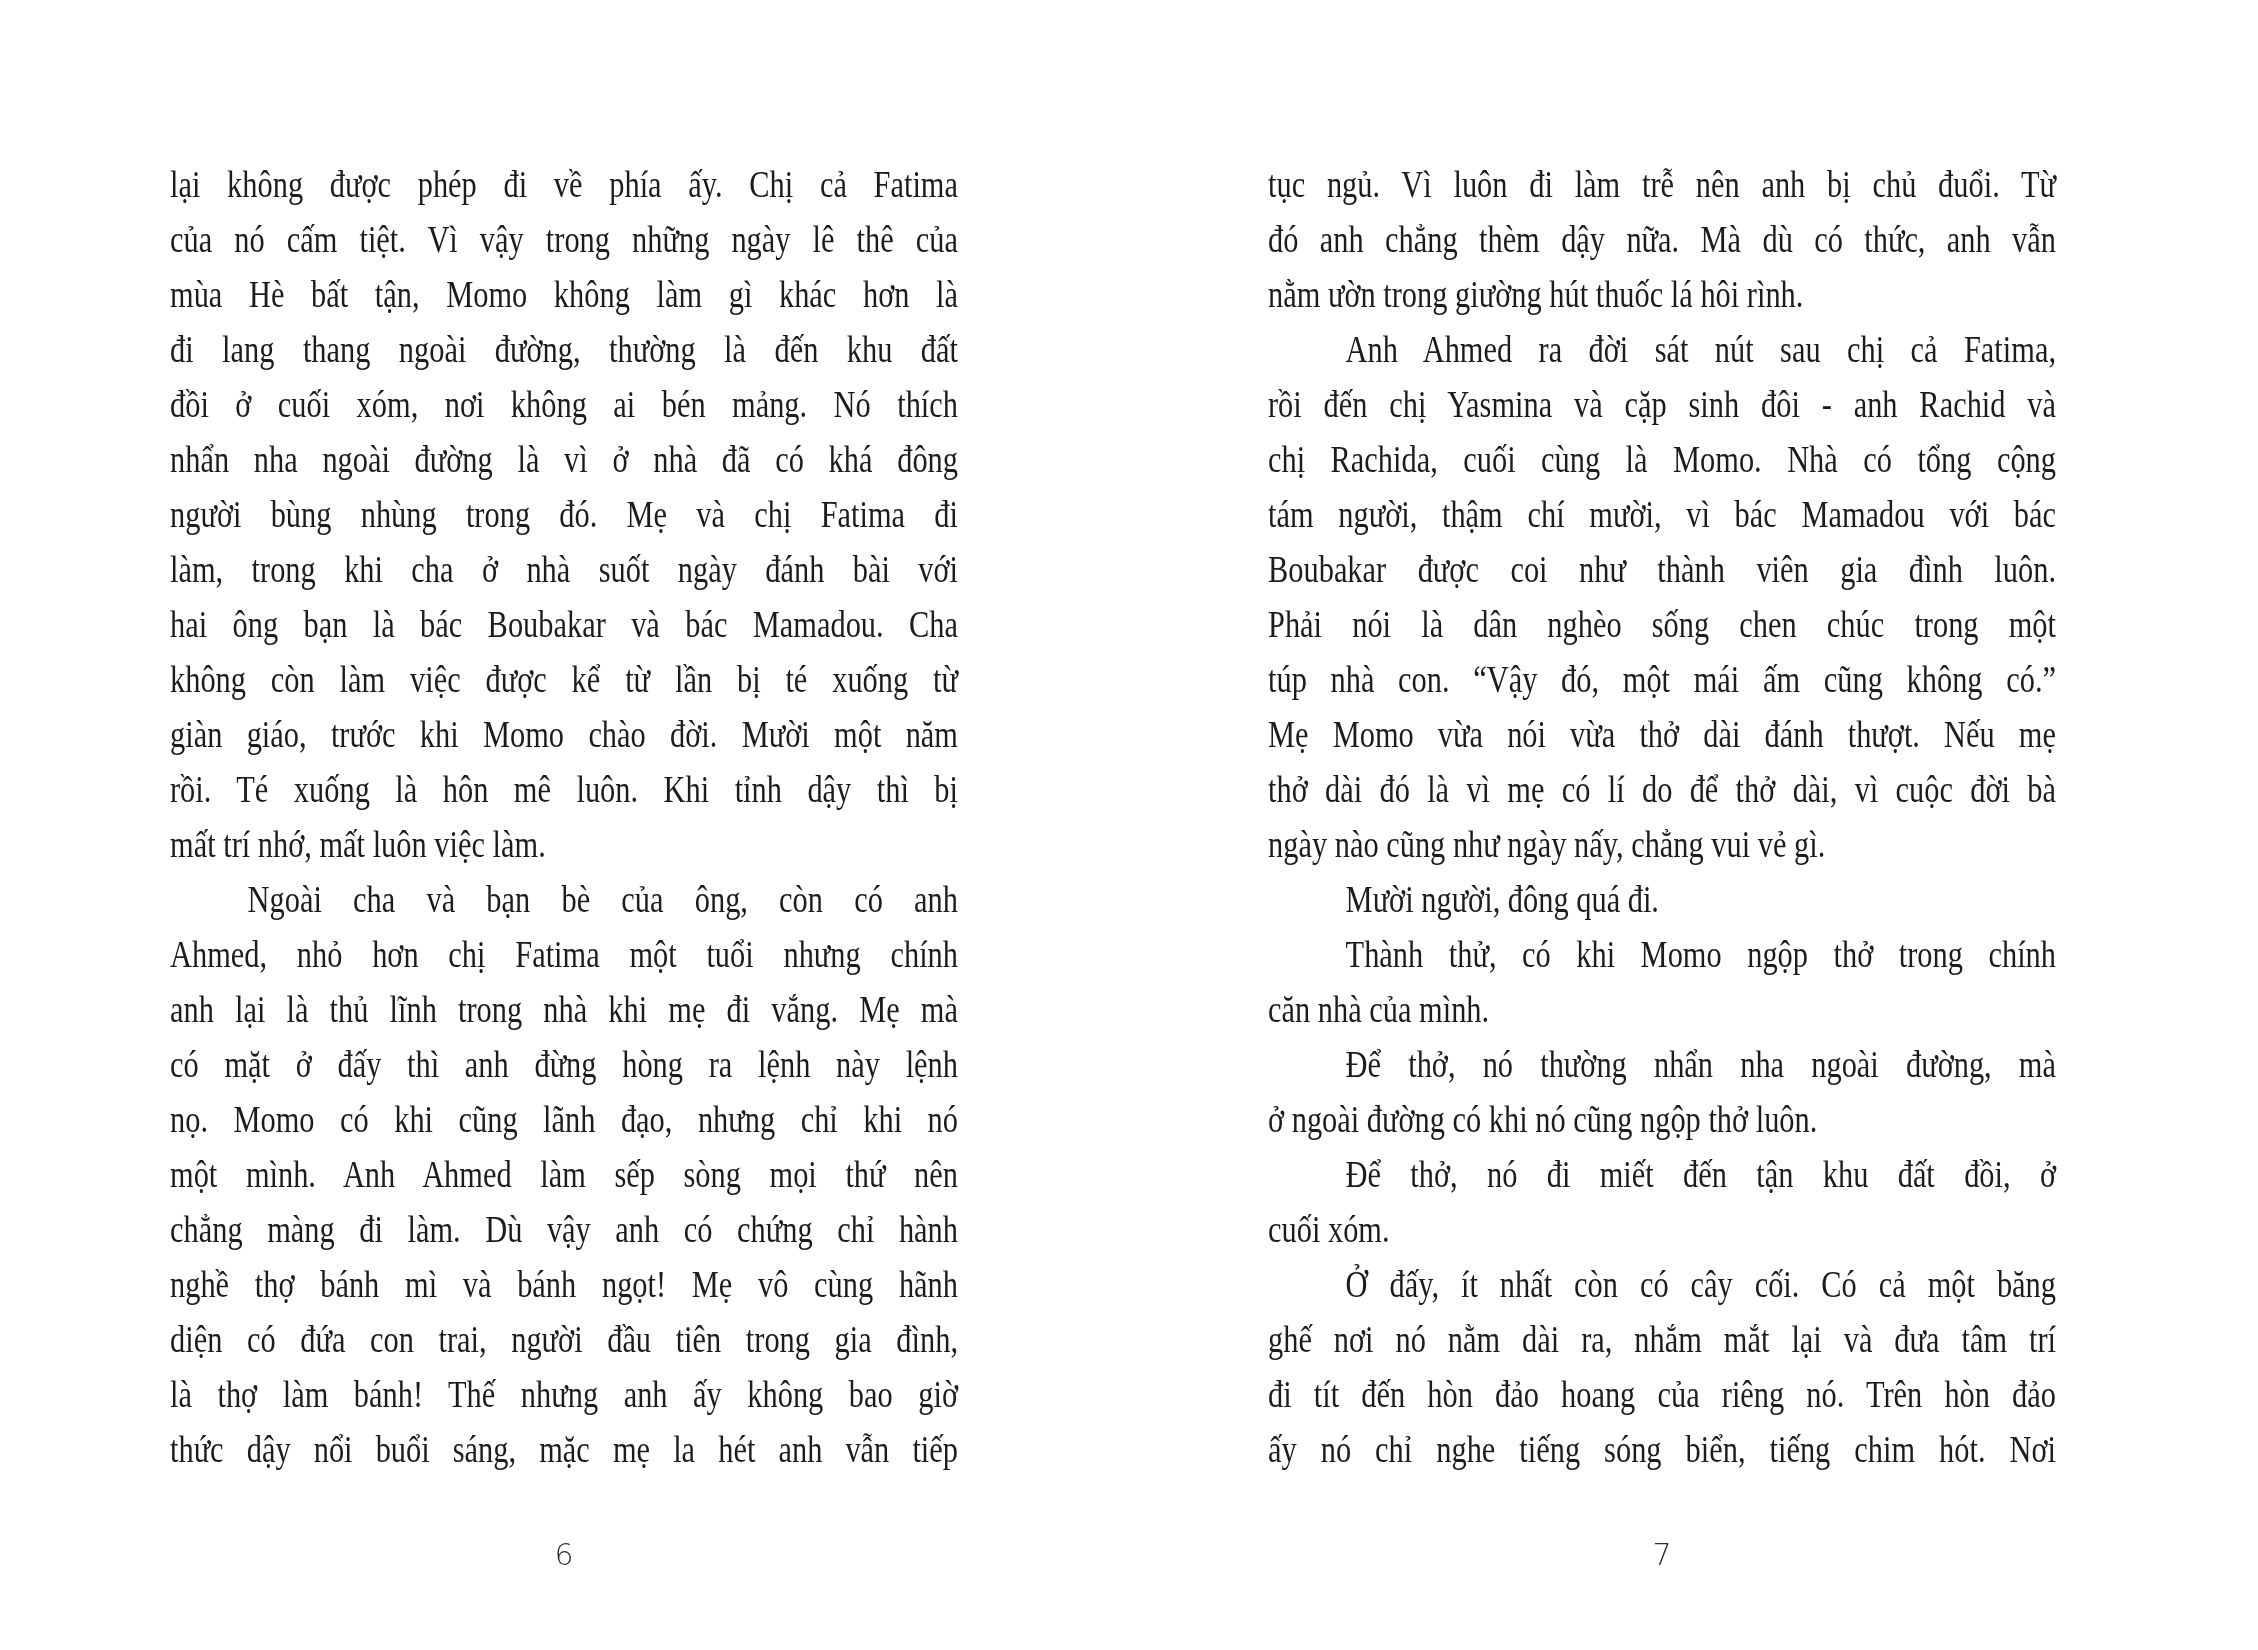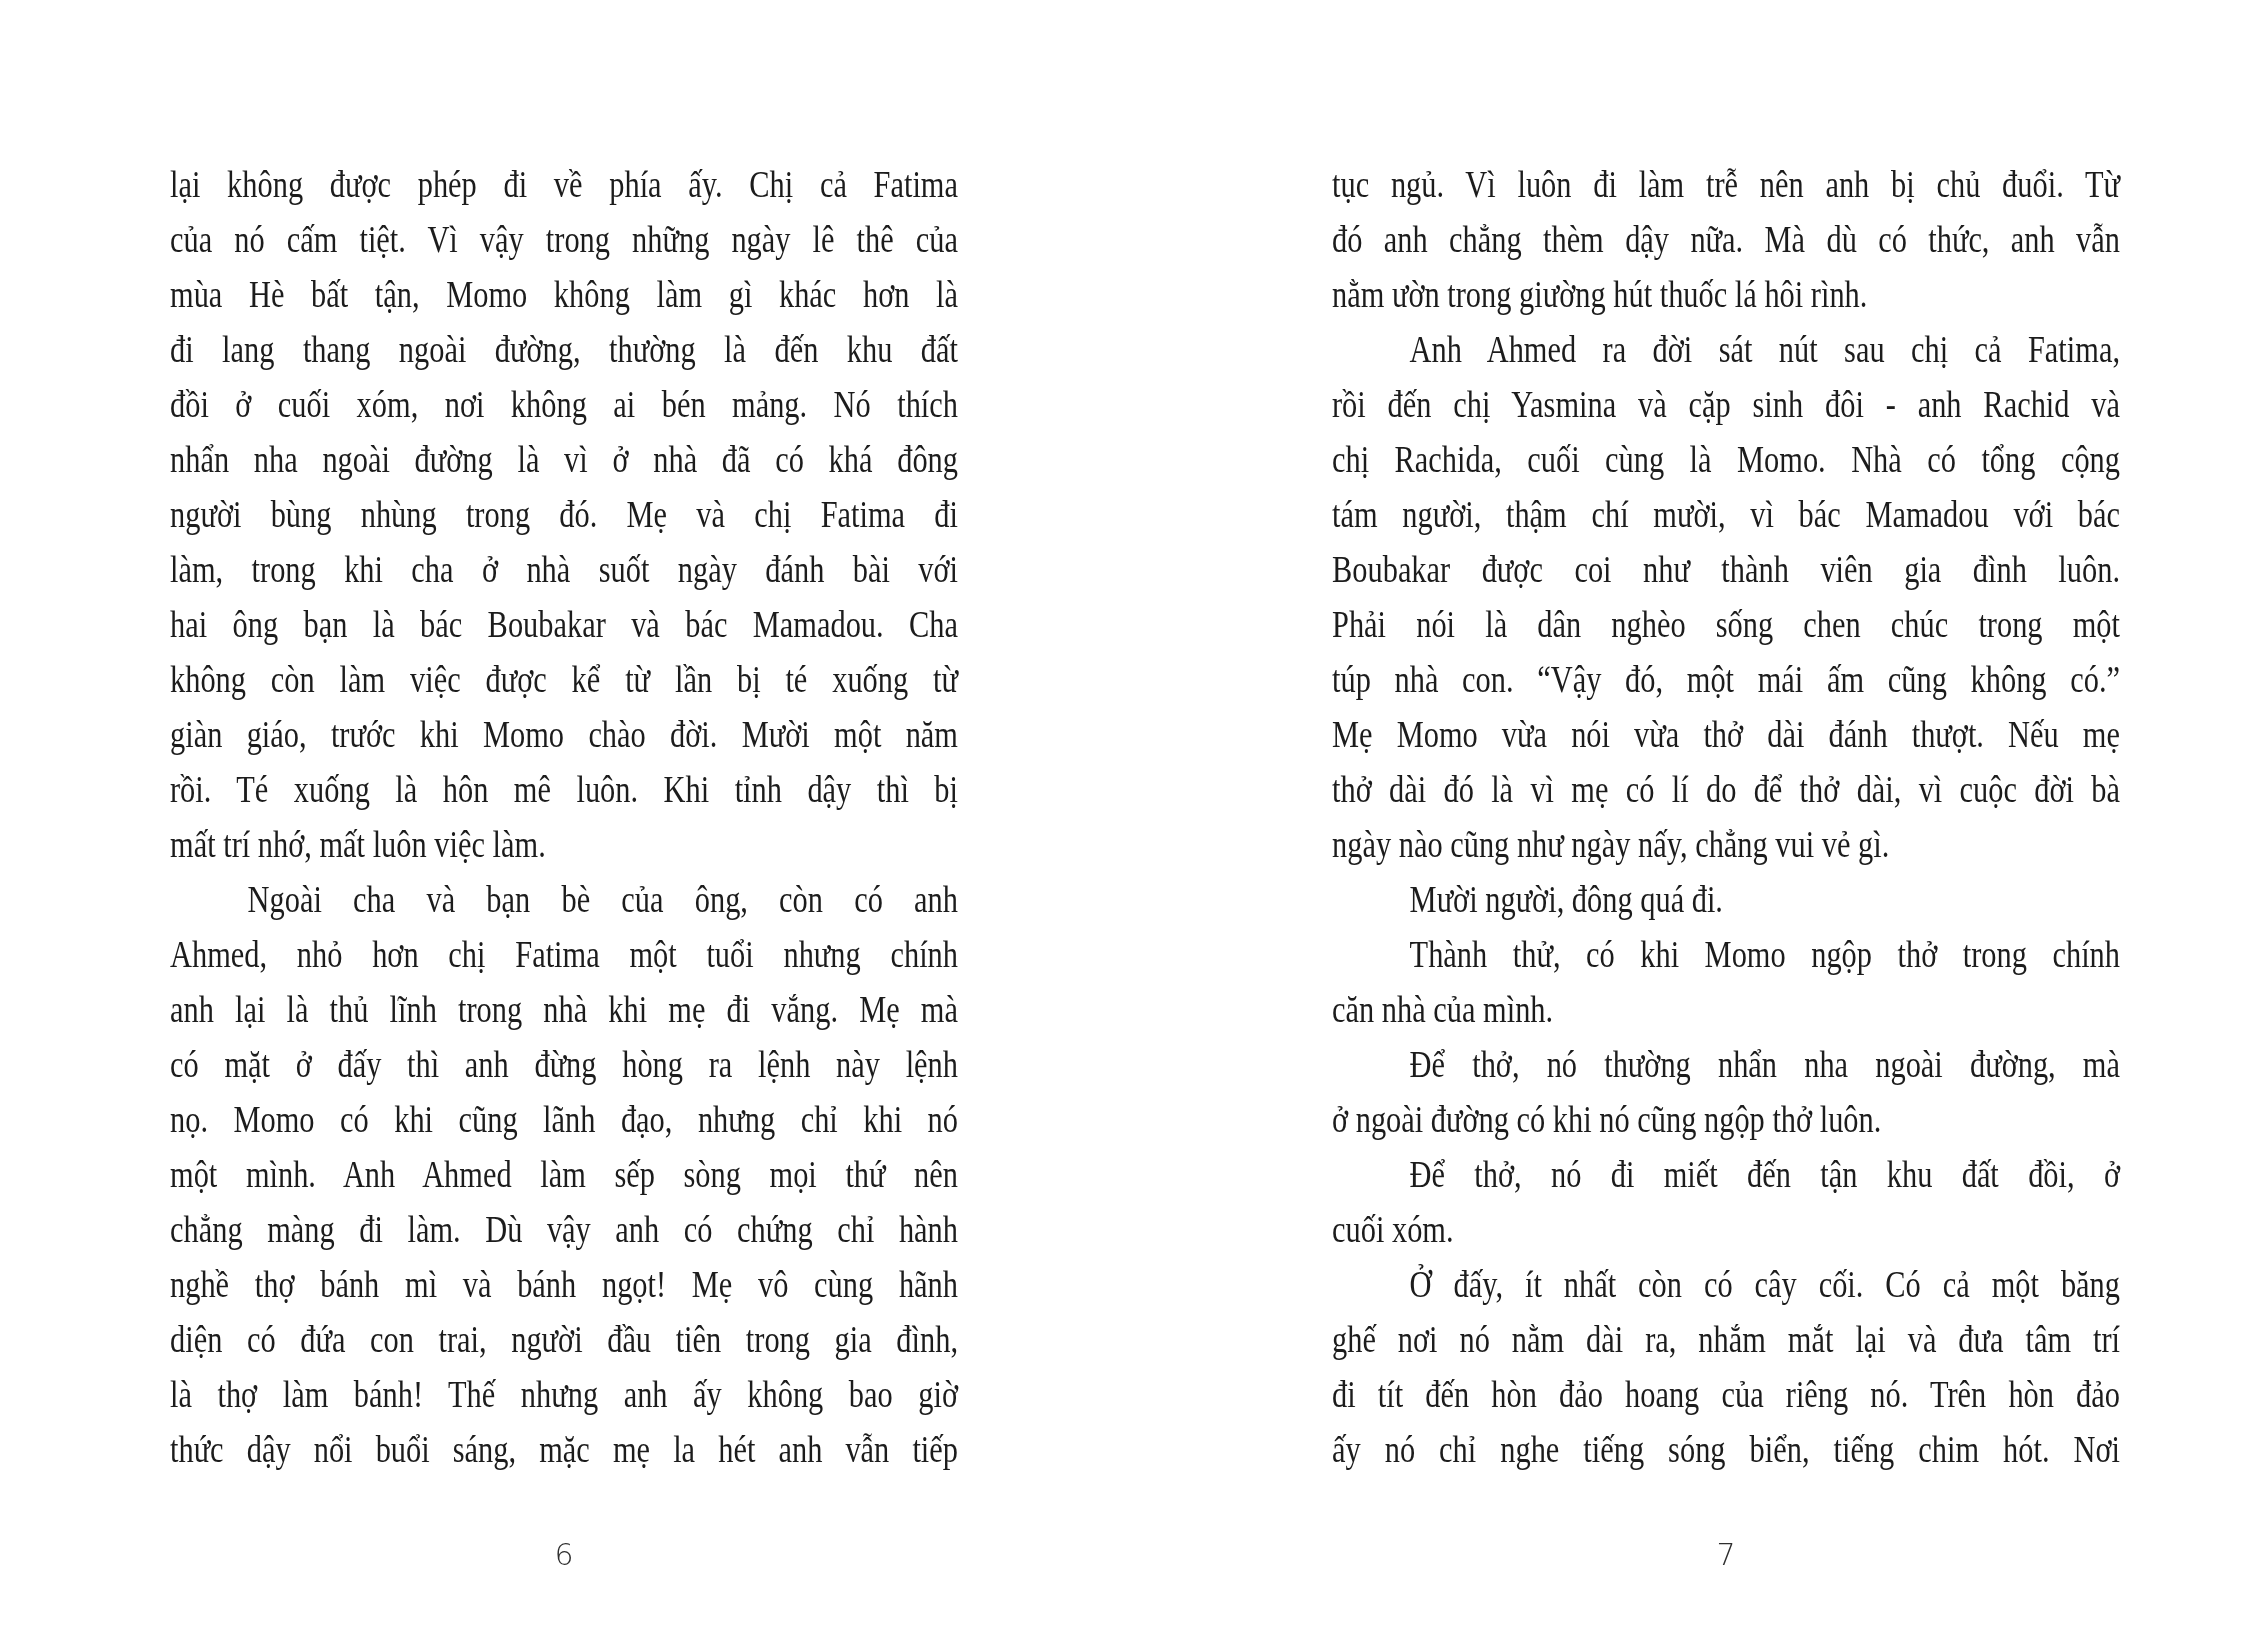--- a/index.html
+++ b/index.html
@@ -18,21 +18,21 @@
   .spread {
     position: absolute;
     inset: 0;
   }
   .page {
     position: absolute;
     top: 0;
     height: 100%;
   }
   .page-left  { left: 170px;  width: 794px; }
-  .page-right { left: 1332px; width: 794px; }
+  .page-right { left: 1268px; width: 794px; }
   .col {
     position: absolute;
     top: 157px;
     left: 0;
     width: 985px;
     transform: scaleX(0.8);
     transform-origin: top left;
   }
   .line {
     height: 55px;

